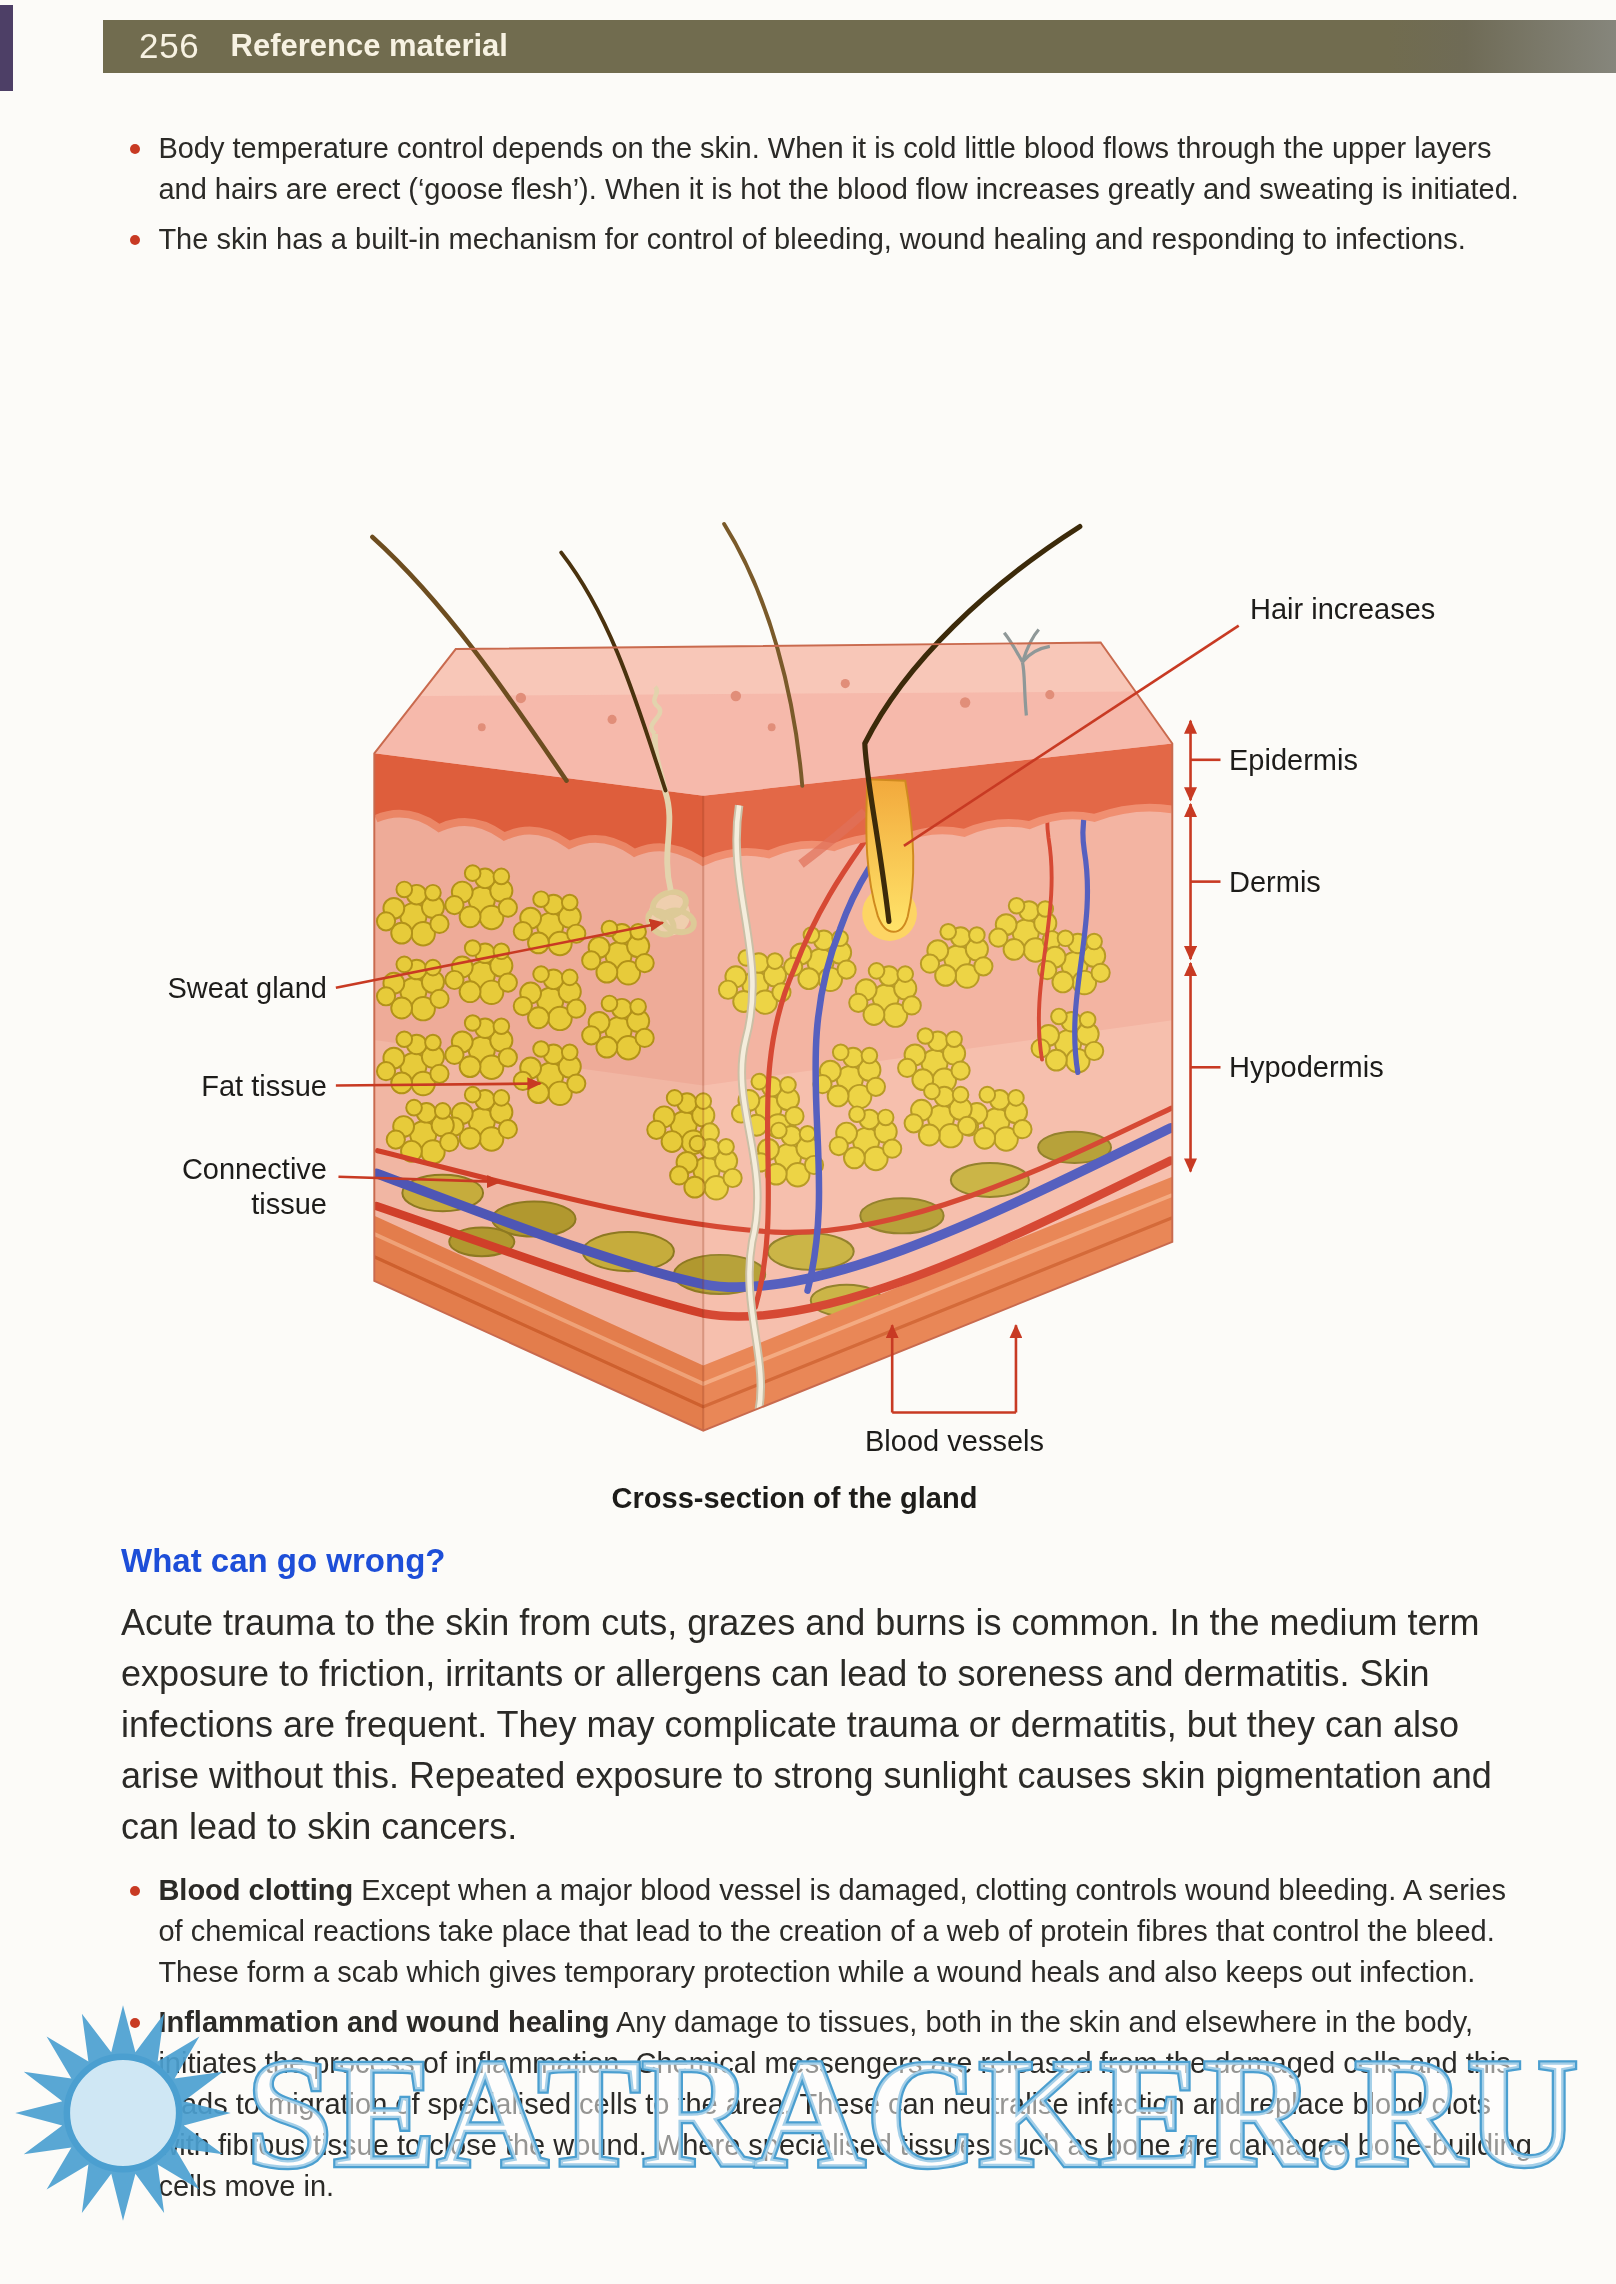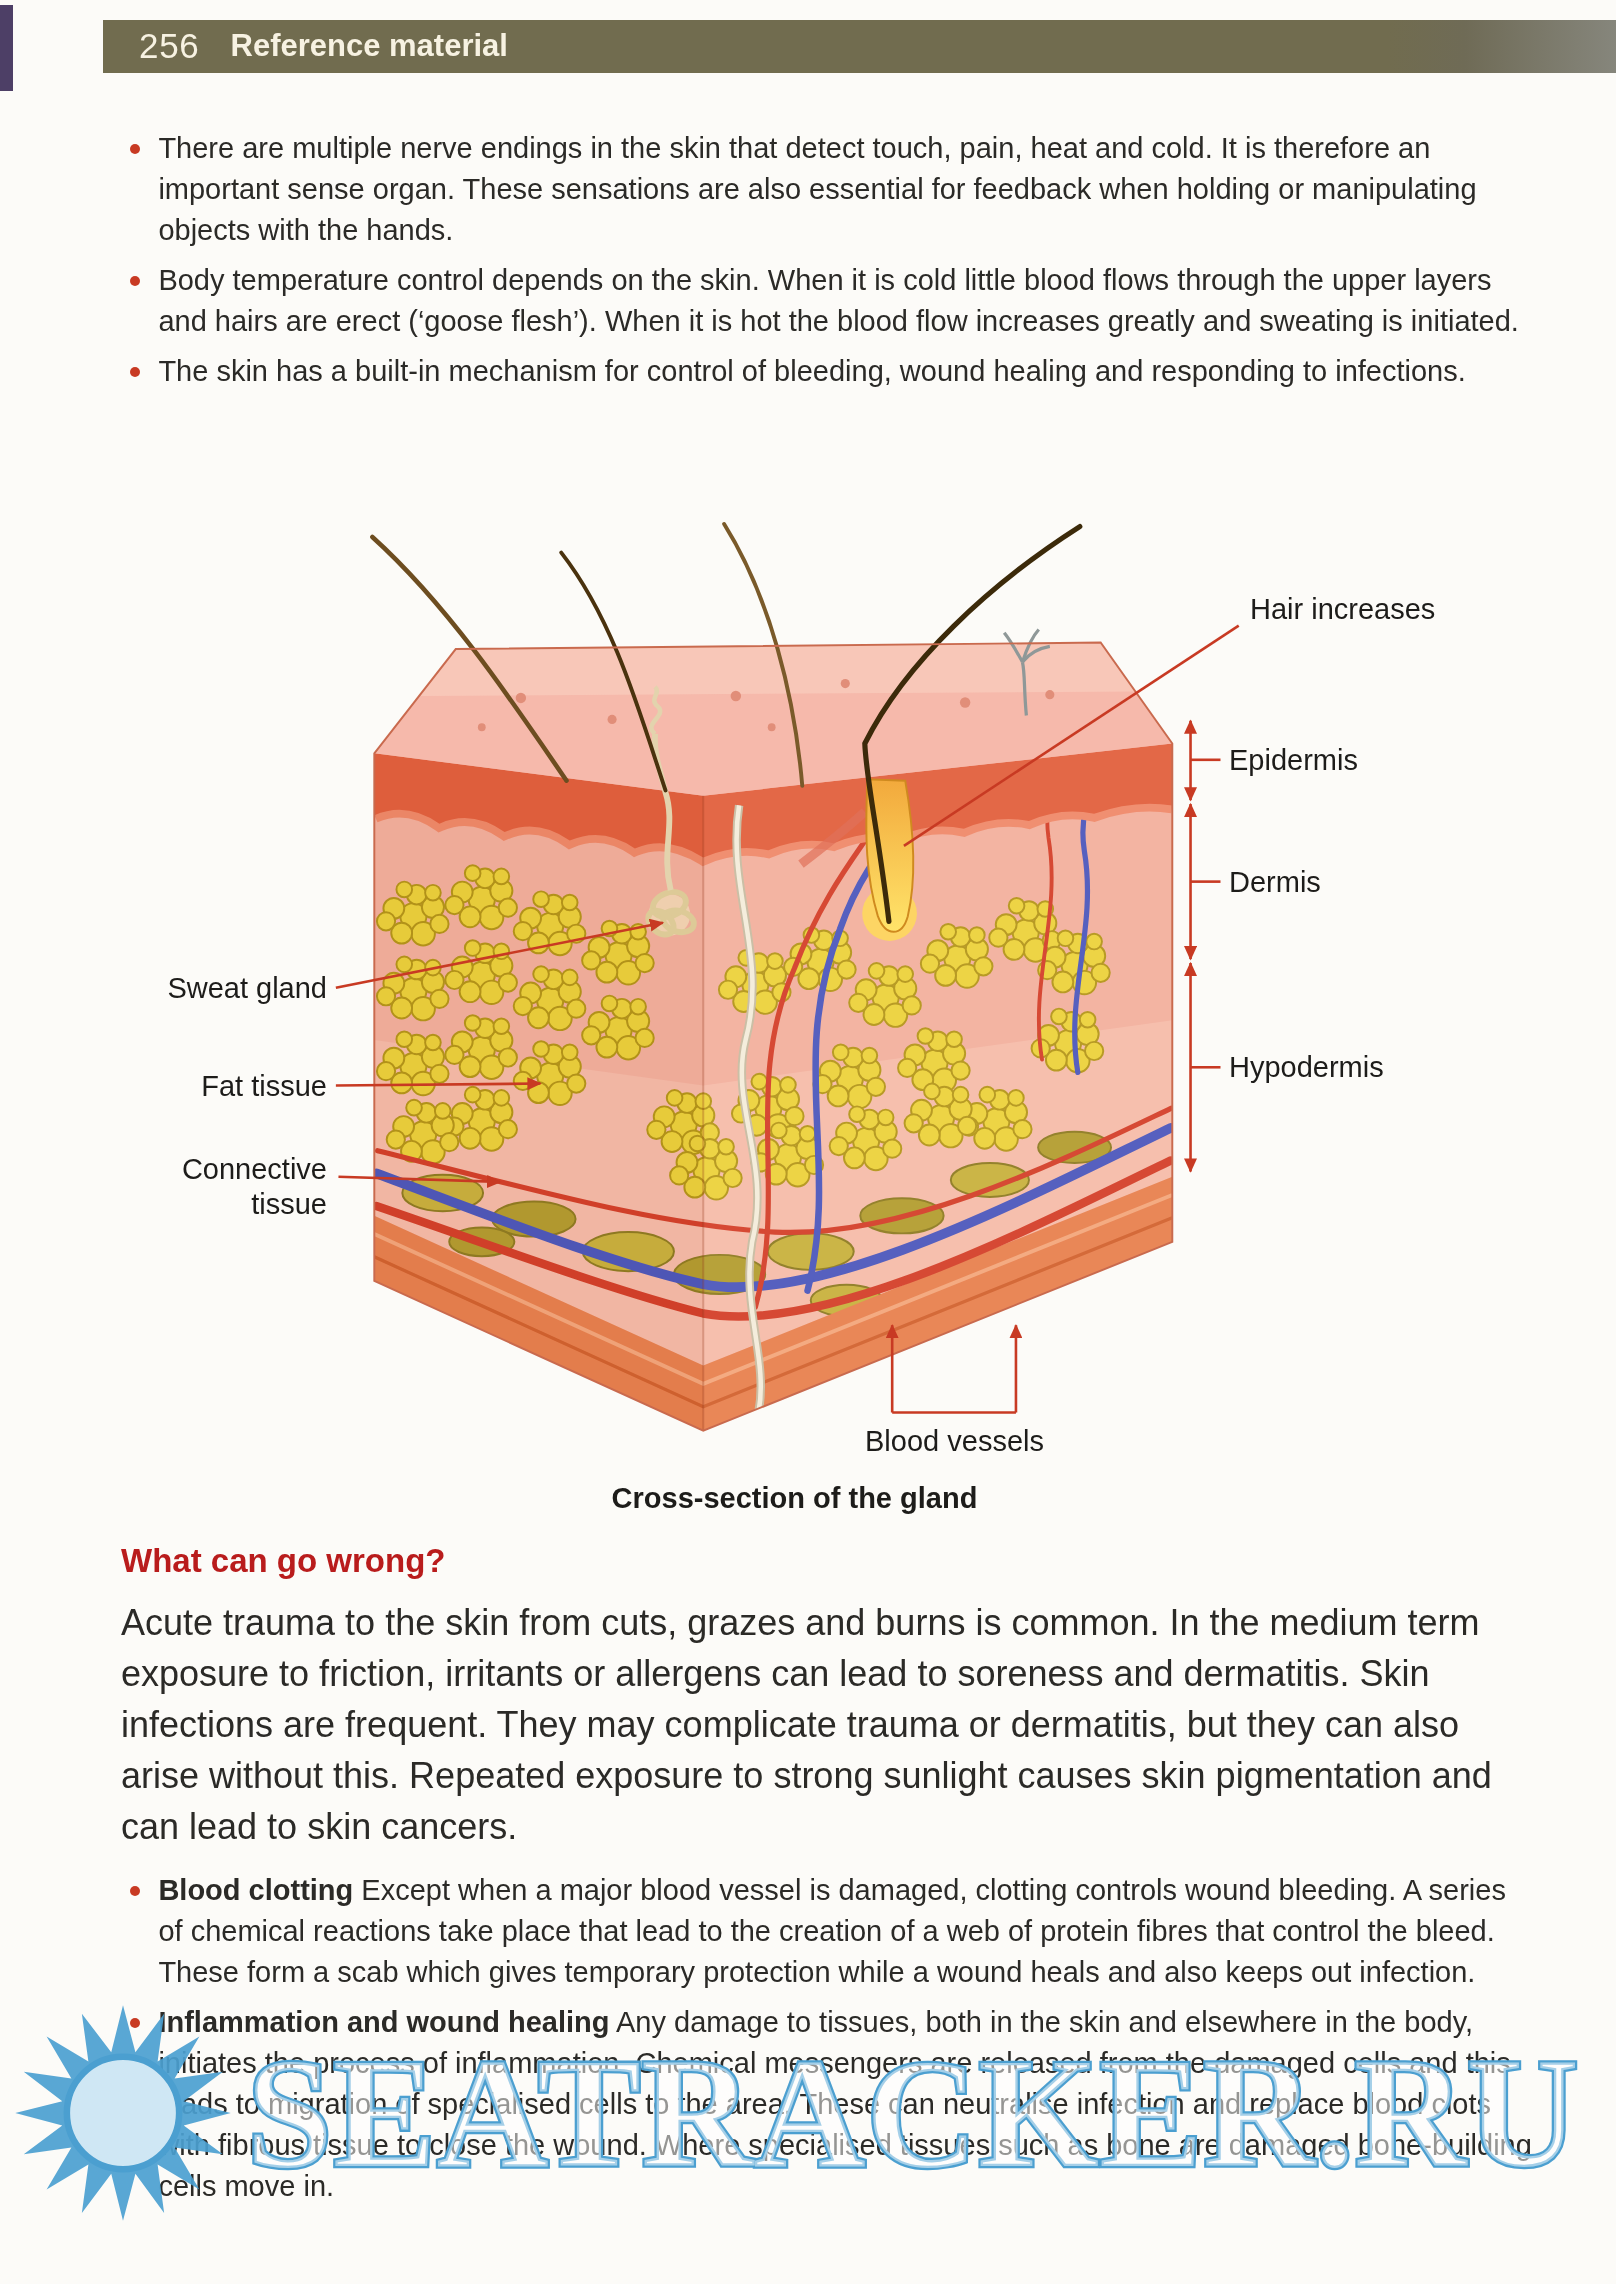--- a/index.html
+++ b/index.html
@@ -23,21 +23,21 @@
   
   .bullet-list { list-style:none; }
   .bullet-item { display:flex; margin-bottom:9px; }
   .dot { flex:0 0 10.4px; width:10.4px; height:10.4px; border-radius:50%; background:#c83a23; margin:15.6px 18px 0 9px; }
   .bullet-text { font-size:29px; line-height:41px; }
   .bullet-text b { font-weight:700; }
 
   .intro-block { position:absolute; left:121px; top:128px; width:1411px; }
 
   .wrong-block { position:absolute; left:121px; top:1542px; width:1411px; }
-  .wrong-heading { font-size:33px; font-weight:700; color:#b91c1c; margin-bottom:17px; }
+  .wrong-heading { font-size:33px; font-weight:700; color:#1d4ed8; margin-bottom:17px; }
   .wrong-intro { font-size:36px; line-height:51px; margin-bottom:18px; }
 
   
   .diagram { position:absolute; left:117px; top:499px; width:1381px; height:1046px; }
   .diagram-art { position:absolute; left:0; top:0; }
   .dlabel { position:absolute; font-size:29px; line-height:35px; color:#1d1c1a; }
   .dlabel.right-align { text-align:right; }
   .dlabel.center { text-align:center; }
   .lbl-hair      { left:1133px; top:93px; }
   .lbl-epidermis { left:1112px; top:244px; }
@@ -58,24 +58,20 @@
 <body>
 
 <div class="corner-tab"></div>
 <div class="header-band">
   <span class="page-number">256</span>
   <span class="header-title">Reference material</span>
 </div>
 
 <div class="intro-block">
   <ul class="bullet-list">
-    <li class="bullet-item">
-      <span class="dot"></span>
-      <p class="bullet-text">There are multiple nerve endings in the skin that detect touch, pain, heat and cold. It is therefore an important sense organ. These sensations are also essential for feedback when holding or manipulating objects with the hands.</p>
-    </li>
     <li class="bullet-item">
       <span class="dot"></span>
       <p class="bullet-text">Body temperature control depends on the skin. When it is cold little blood flows through the upper layers and hairs are erect (‘goose flesh’). When it is hot the blood flow increases greatly and sweating is initiated.</p>
     </li>
     <li class="bullet-item">
       <span class="dot"></span>
       <p class="bullet-text">The skin has a built-in mechanism for control of bleeding, wound healing and responding to infections.</p>
     </li>
   </ul>
 </div>

